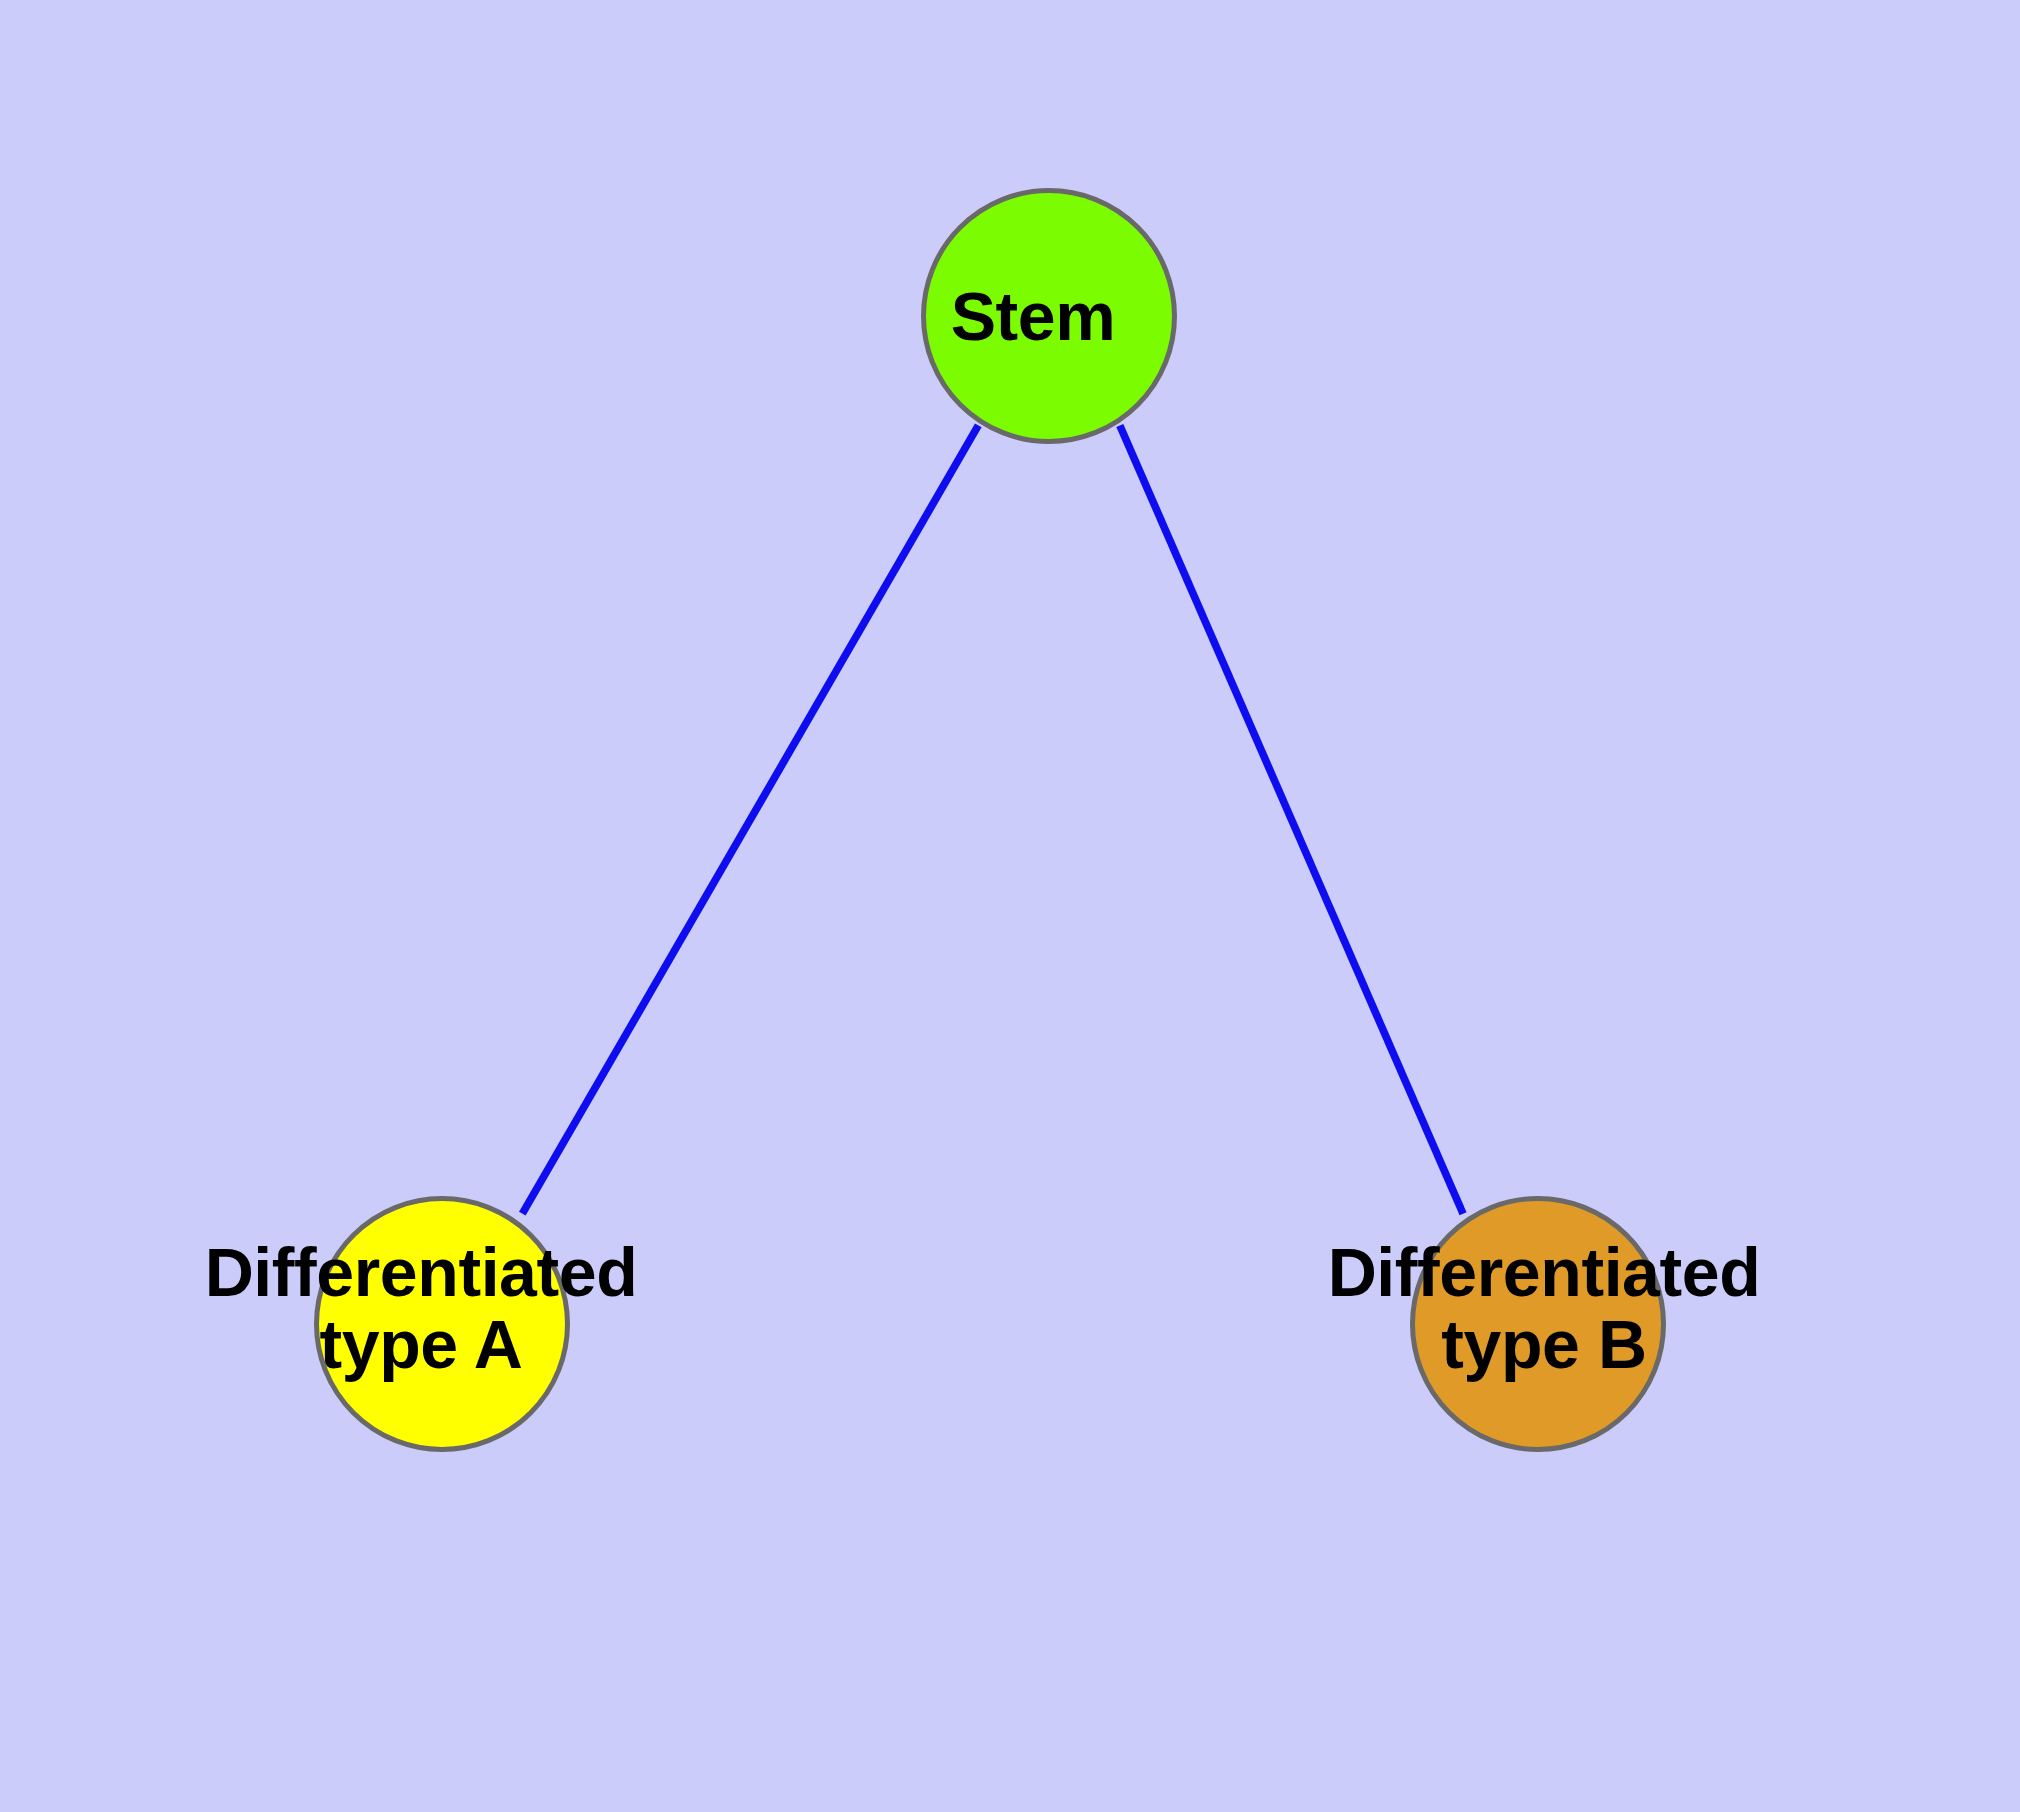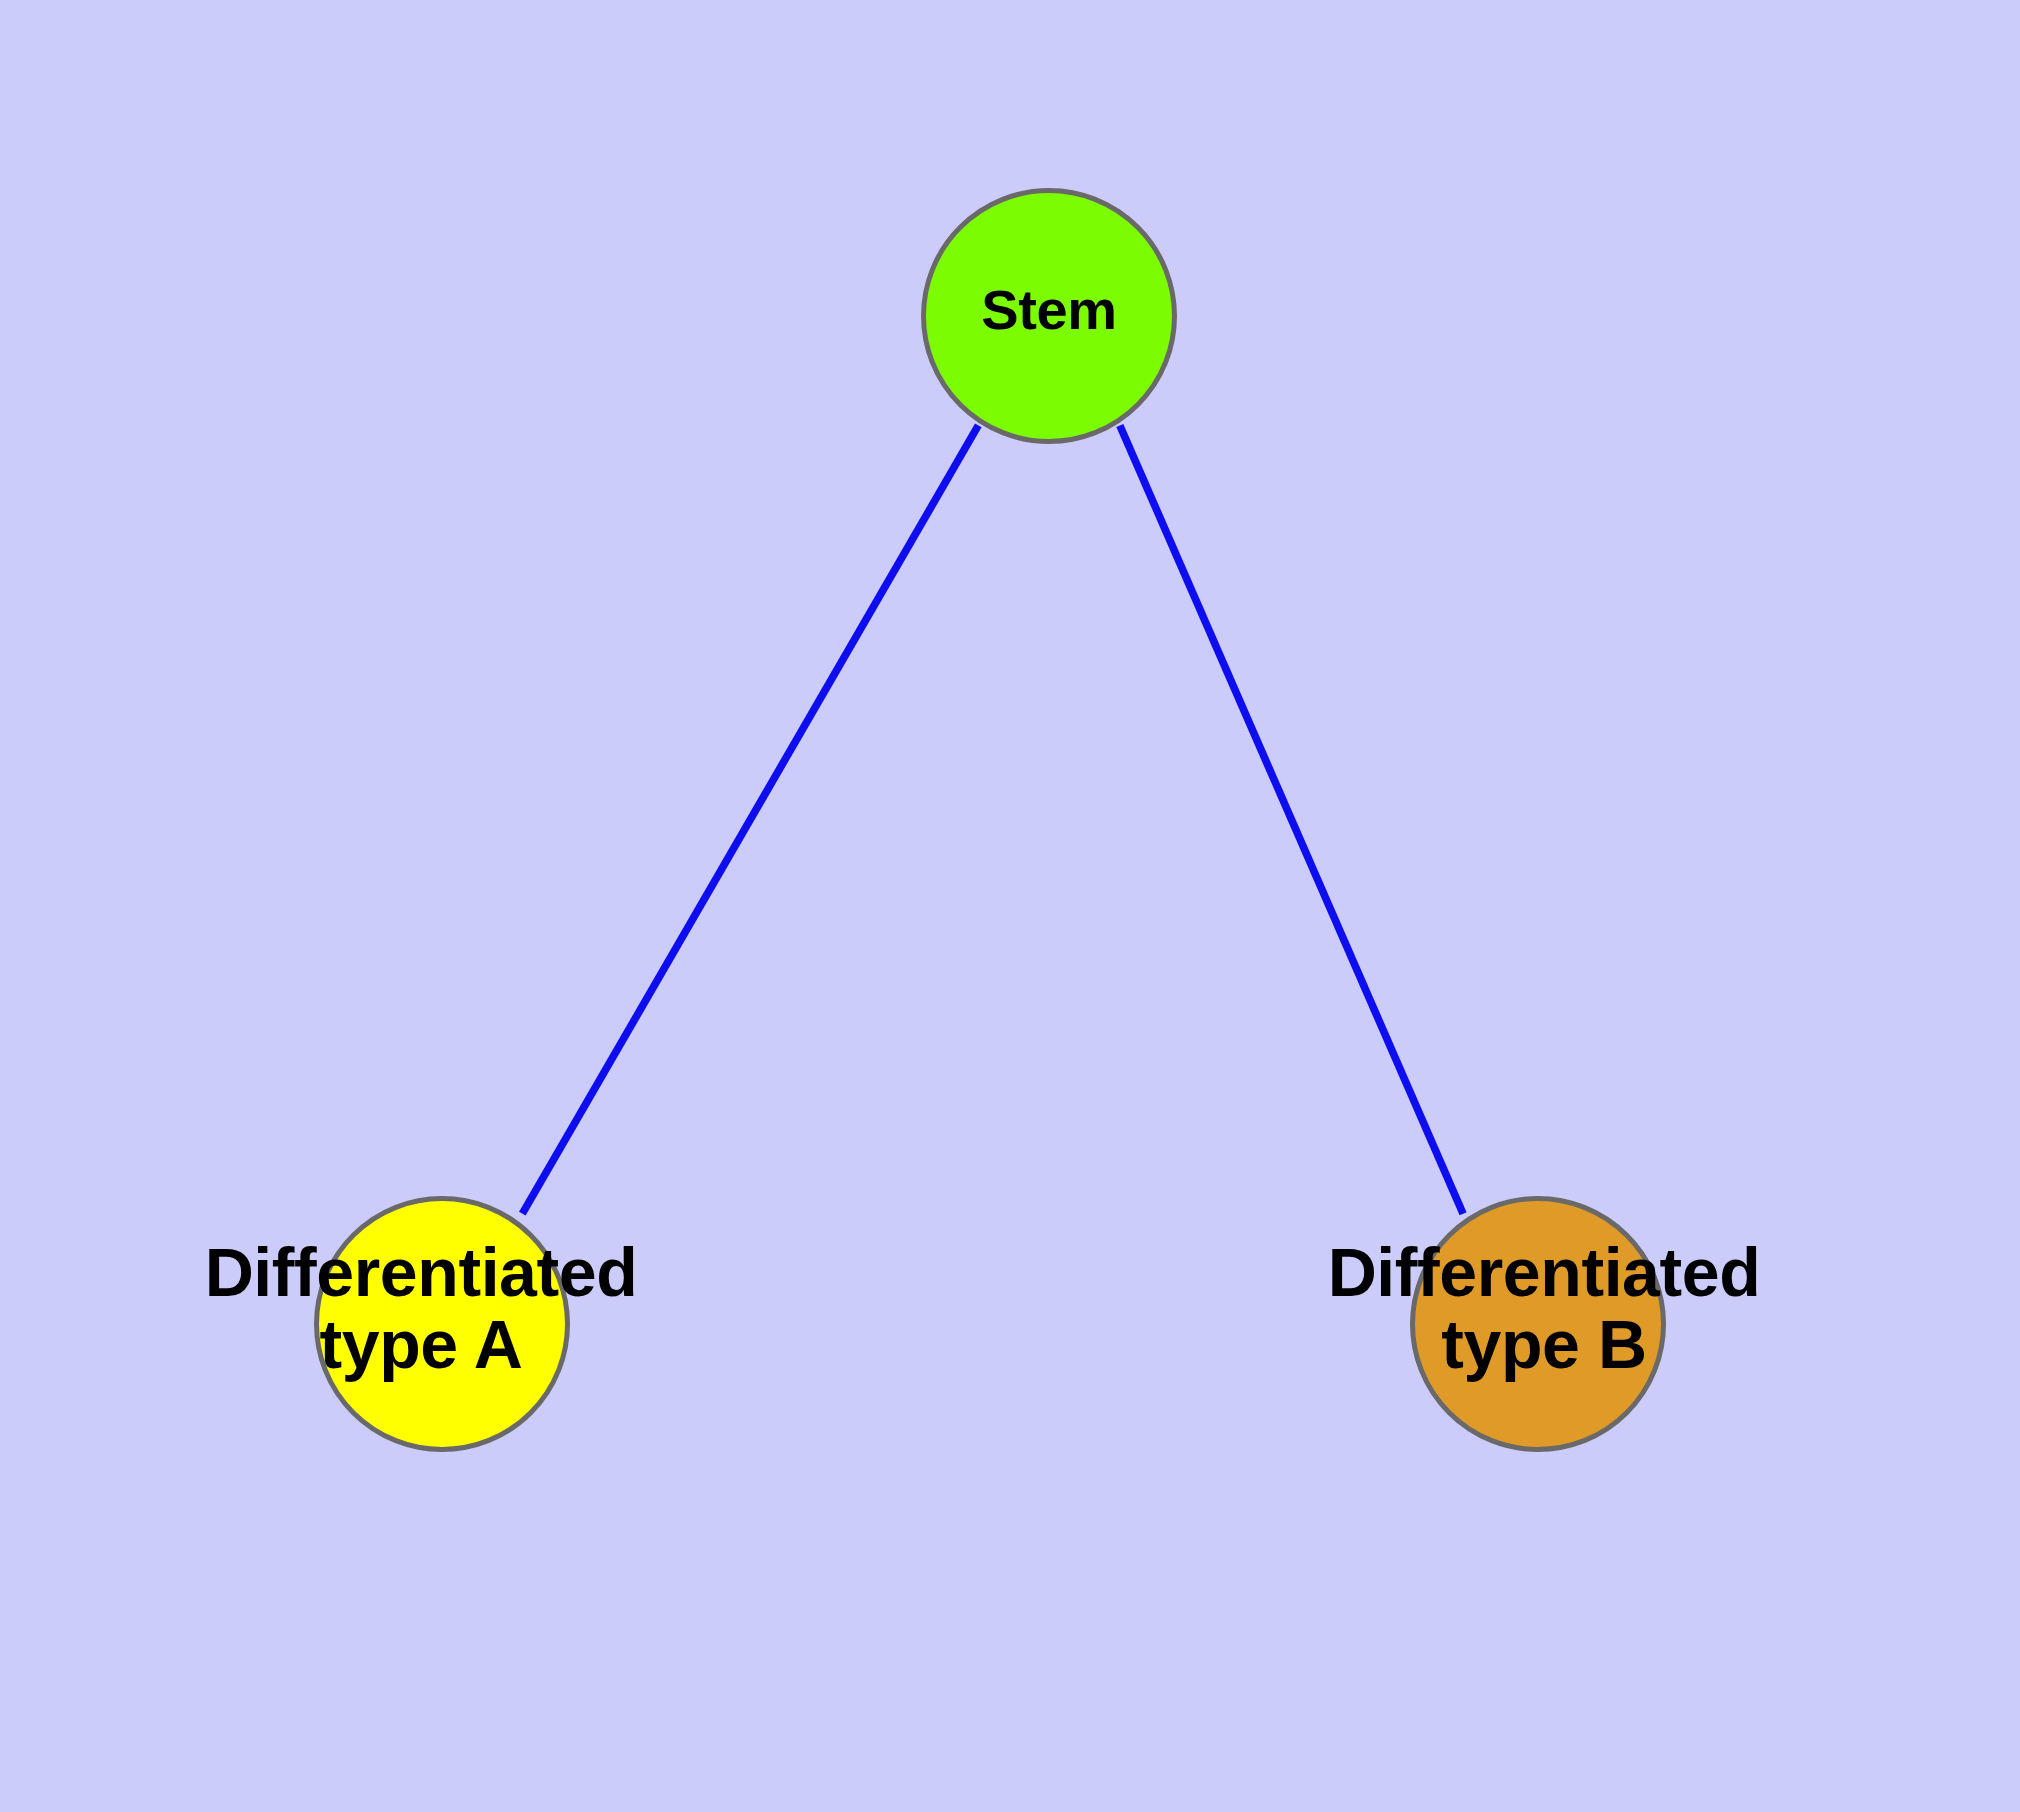--- a/index.html
+++ b/index.html
@@ -41,24 +41,24 @@
     pointer-events: none;
   }
   #node-stem {
     left: 921px;
     top: 188px;
     width: 256px;
     height: 256px;
     background: #7cfc00;
   }
   #label-stem {
-    left: 794px;
+    left: 778px;
     top: 280px;
     width: 510px;
-    font-size: 56px;
+    font-size: 68px;
   }
   #node-diff-a {
     left: 314px;
     top: 1196px;
     width: 256px;
     height: 256px;
     background: #ffff00;
   }
   #label-diff-a {
     left: 82px;

